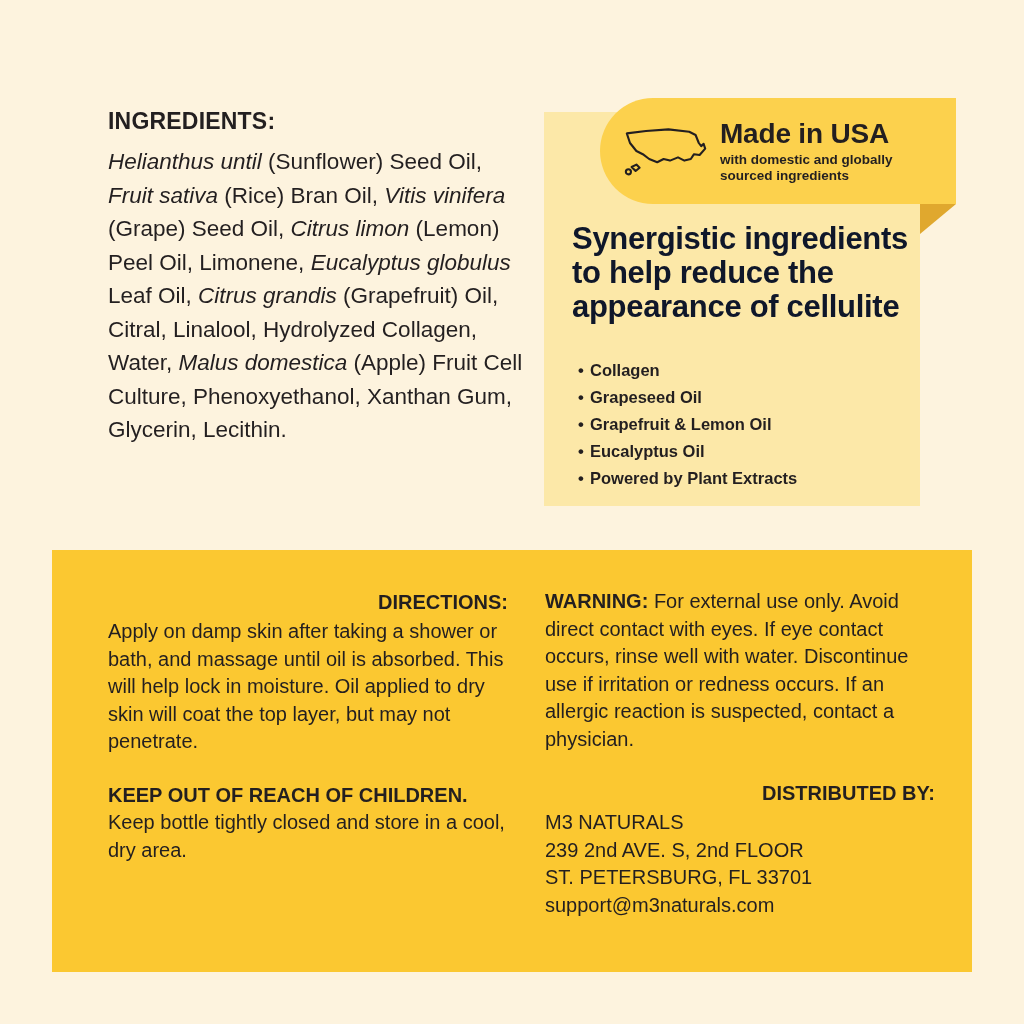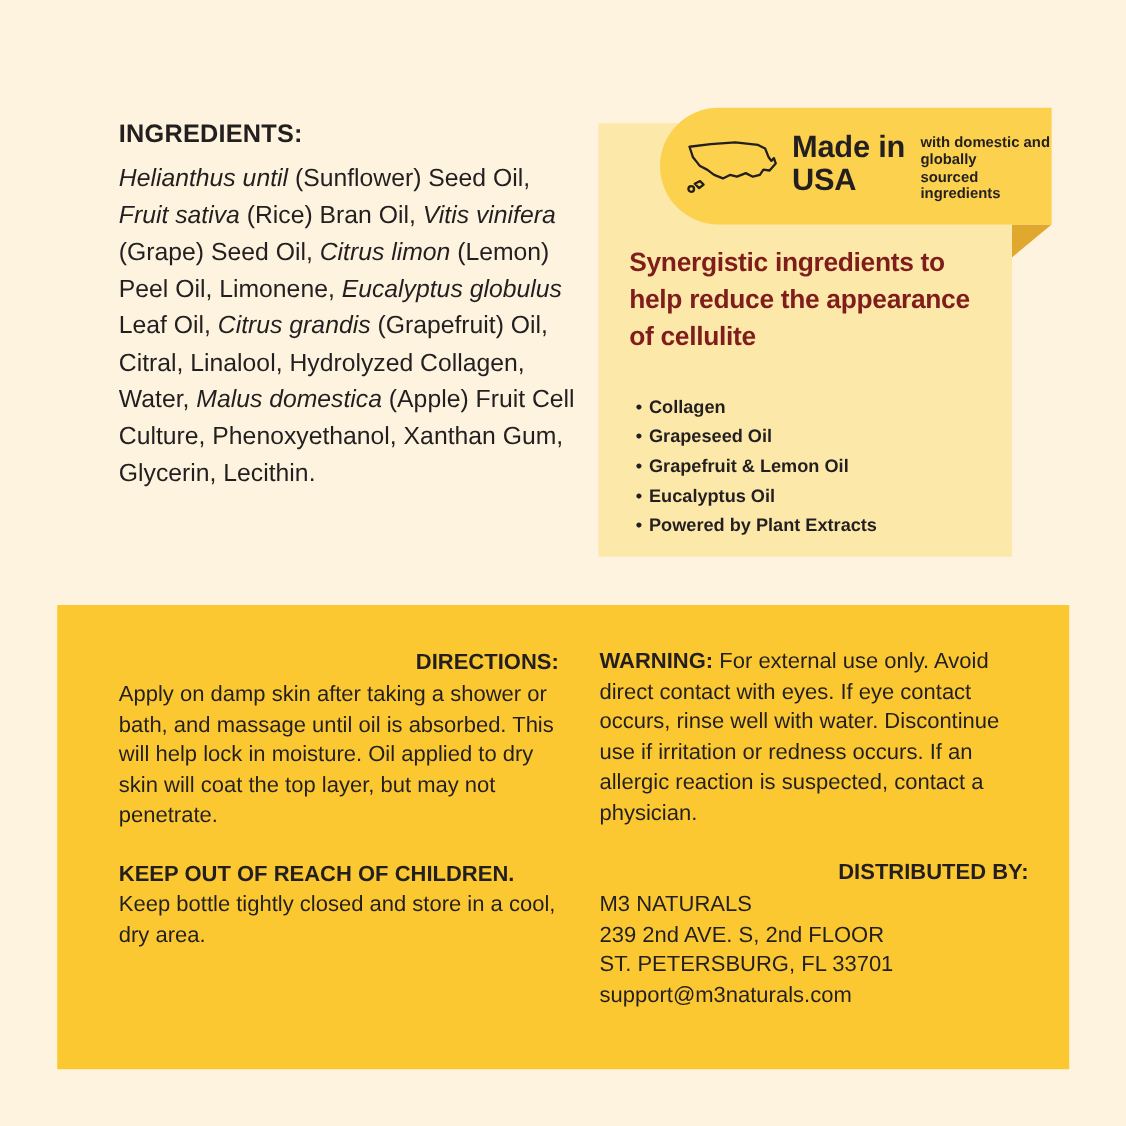--- a/index.html
+++ b/index.html
@@ -70,20 +70,21 @@
     padding-left: 22px;
   }
   .usa-map {
     width: 88px;
     height: 58px;
     flex: 0 0 auto;
     margin-right: 10px;
   }
   .usa-text {
     display: flex;
+    flex-direction: column;
     justify-content: center;
   }
   .usa-title {
     font-size: 28px;
     font-weight: bold;
     letter-spacing: -0.2px;
     line-height: 30px;
     color: #231f20;
   }
   .usa-sub {
@@ -101,25 +102,25 @@
     height: 0;
     border-left: 36px solid #e0a82e;
     border-bottom: 30px solid transparent;
   }
 
   .card-headline {
     position: absolute;
     left: 572px;
     top: 222px;
     width: 336px;
-    font-size: 24px;
+    font-size: 31px;
     font-weight: bold;
     line-height: 34px;
     letter-spacing: -0.3px;
-    color: #7f1d1d;
+    color: #0f172a;
   }
   .card-list {
     position: absolute;
     left: 578px;
     top: 357px;
     margin: 0;
     padding: 0;
     list-style: none;
   }
   .card-list li {

